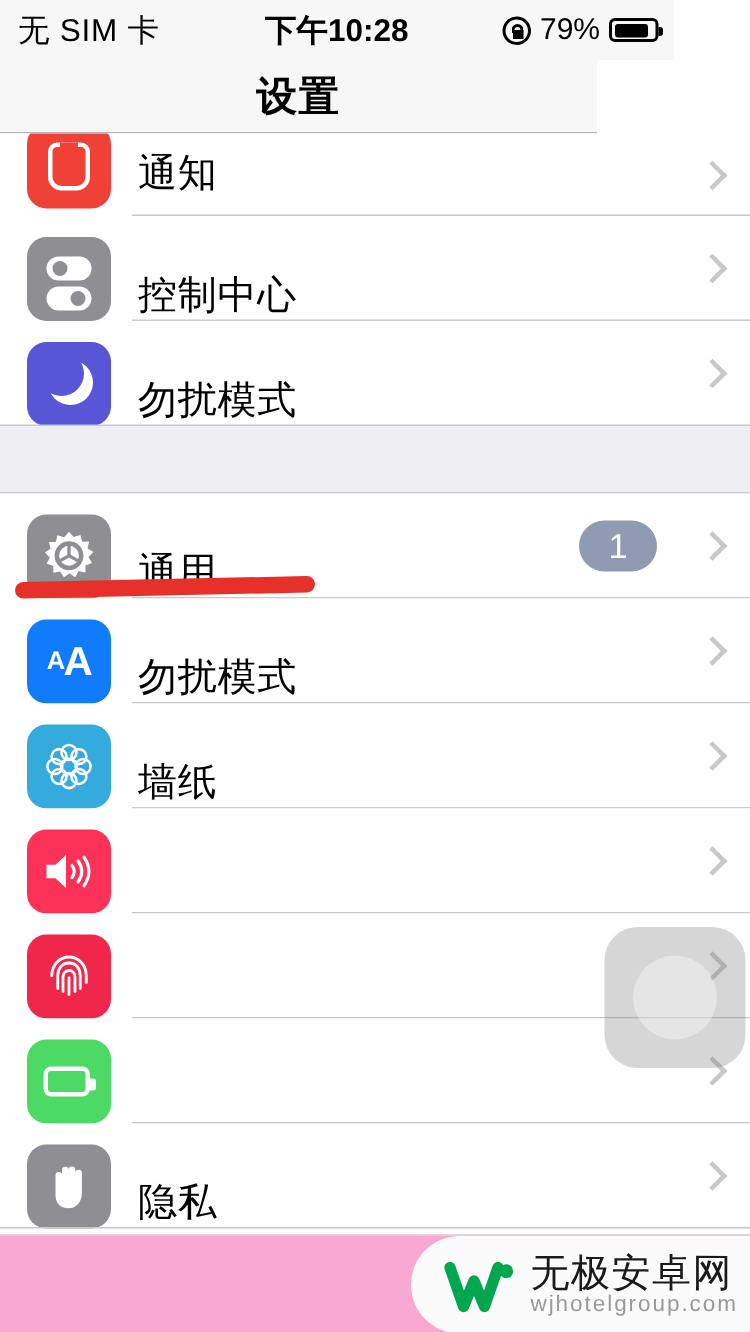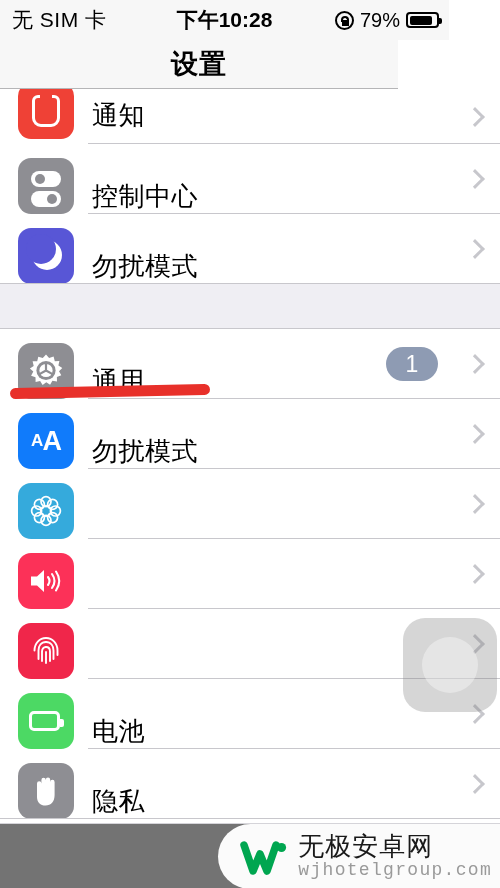--- a/index.html
+++ b/index.html
@@ -332,21 +332,21 @@
     border-radius: 50%;
     background: rgba(255,255,255,0.38);
   }
 
   
   .watermark {
     position: absolute;
     left: 0; bottom: 0;
     width: 500px;
     height: 65px;
-    background: #737373;
+    background: #f9a8d4;
     border-top: 1px solid #d5d4d9;
     box-sizing: border-box;
     z-index: 50;
   }
   .wm-inner {
     position: absolute;
     right: 0; top: 0;
     height: 65px;
     padding-left: 22px;
     padding-right: 8px;
@@ -358,25 +358,24 @@
   }
   .wm-logo { position: relative; width: 50px; height: 42px; }
   .wm-text { display: flex; flex-direction: column; justify-content: center; line-height: 1.05; }
   .wm-title {
     font-size: 26px;
     color: #1a1a1a;
     letter-spacing: 1px;
     white-space: nowrap;
   }
   .wm-url {
-    font-size: 18px;
+    font-size: 15px;
     color: #9a9a9a;
     letter-spacing: 1.3px;
     white-space: nowrap;
-    font-family: Liberation Mono, monospace;
   }
 </style>
 </head>
 <body>
 
 <div id="phone">
 
   <div class="statusbar">
     <div class="sb-left">无 SIM 卡</div>
     <div class="sb-center">下午10:28</div>
@@ -459,20 +458,21 @@
             <circle cx="19" cy="28.4" r="5"></circle>
             <circle cx="9.6" cy="19" r="5"></circle>
             <circle cx="28.4" cy="19" r="5"></circle>
             <circle cx="12.4" cy="12.4" r="5"></circle>
             <circle cx="25.6" cy="12.4" r="5"></circle>
             <circle cx="12.4" cy="25.6" r="5"></circle>
             <circle cx="25.6" cy="25.6" r="5"></circle>
           </g>
         </svg>
       </div>
+      <div class="row-label">墙纸</div>
       <span class="chev-wrap"></span>
     </div>
 
     <div class="row">
       <div class="icon-box ic-sounds">
         <svg width="36" height="30" viewBox="0 0 36 30">
           <path d="M3 10.5 H9 L16 4 V26 L9 19.5 H3 Z" fill="#ffffff"></path>
           <g fill="none" stroke="#ffffff" stroke-width="2.1" stroke-linecap="round">
             <path d="M20 11 Q23 15 20 19"></path>
             <path d="M24 8 Q29 15 24 22"></path>
@@ -496,21 +496,20 @@
           </g>
         </svg>
       </div>
       <span class="chev-wrap"></span>
     </div>
 
     <div class="row">
       <div class="icon-box ic-battery">
         <span class="bt"></span>
       </div>
-      <div class="row-label">电池</div>
       <span class="chev-wrap"></span>
     </div>
 
     <div class="row last">
       <div class="icon-box ic-privacy">
         <svg width="32" height="36" viewBox="0 0 32 36">
           <path d="M7 20 V10.5 a2.2 2.2 0 0 1 4.4 0 V7 a2.2 2.2 0 0 1 4.4 0 V6.8 a2.2 2.2 0 0 1 4.4 0 V9 a2.2 2.2 0 0 1 4.4 0 V22 c0 6.5 -3.6 10.5 -9 10.5 c-5.4 0 -8.6 -3.4 -8.6 -8.6 V17 a2 2 0 0 1 4 0 Z" fill="#ffffff"></path>
         </svg>
       </div>
       <div class="row-label">隐私</div>

